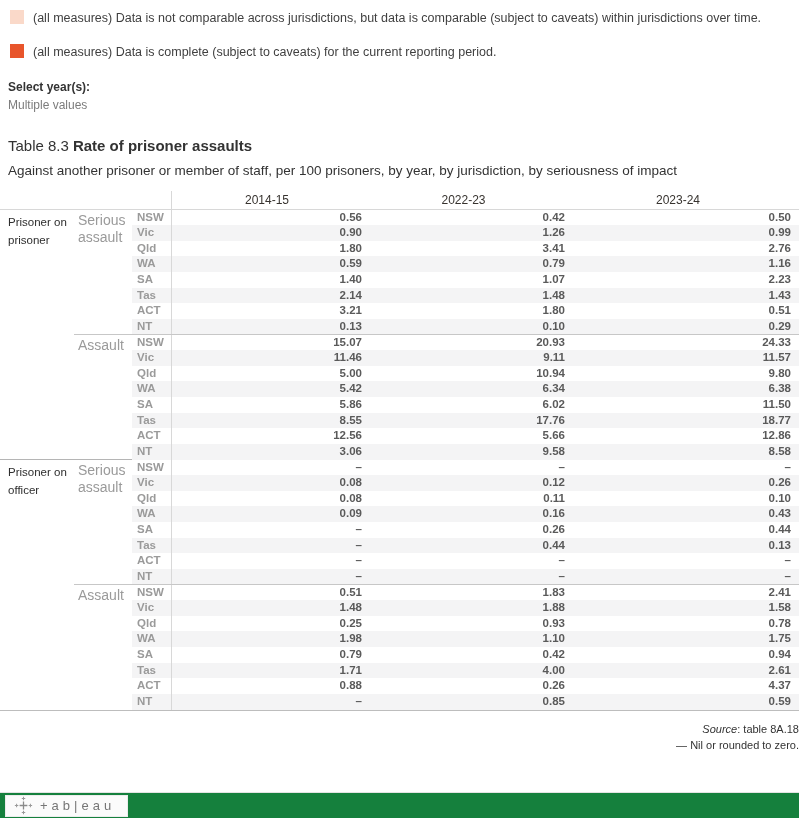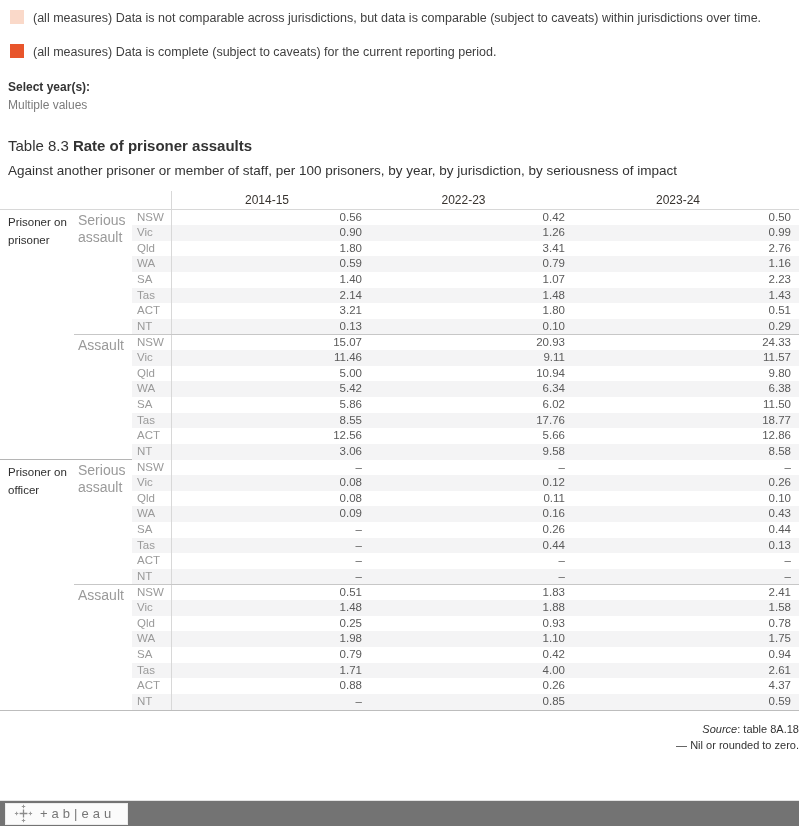--- a/index.html
+++ b/index.html
@@ -30,34 +30,34 @@
   .thead .spacer { width: 172px; border-right: 1px solid #d8d8d8; }
   .hcell { font-size: 12px; color: #37332f; text-align: center; }
   .c1 { width: 190px; }
   .c2 { width: 203px; }
   .c3 { width: 234px; padding-right: 8px; }
 
   .tsection { display: flex; }
   .cell { overflow: hidden; }
   .cell-group { width: 74px; padding: 3px 2px 0 8px; font-size: 11.5px; line-height: 18px; color: #2e2e2e; }
   .cell-subgroup { width: 58px; padding: 2px 2px 0 4px; font-size: 14px; line-height: 17px; color: #9a9a9a; }
-  .rows-wrap { flex: 1; }
+  .rows-wrap { flex: 1; font-weight: bold; }
   .trow { display: flex; height: 15.625px; line-height: 15.625px; }
   .trow:nth-child(even) { background: #f4f4f5; }
   .cell-jur { width: 40px; padding-left: 5px; font-size: 11.5px; color: #9a9a9a; border-right: 1px solid #d8d8d8; }
   .cell-val { font-size: 11.5px; color: #5a5a5a; text-align: right; }
 
   .divider-sub .cell-subgroup, .divider-sub .rows-wrap { box-shadow: 0 -1px 0 #c7c7c7; }
   .divider-group { box-shadow: 0 -1px 0 #b5b5b5; }
 
   
   .notes { margin-top: 10px; text-align: right; font-size: 11px; line-height: 16.5px; color: #333; }
 
   
-  .toolbar { position: absolute; left: 0; right: 0; bottom: 0; height: 26px; background: #737373; border-top: 1px solid #e3e3e3; display: flex; align-items: center; padding-left: 5px; }
+  .toolbar { position: absolute; left: 0; right: 0; bottom: 8px; height: 26px; background: #15803d; border-top: 1px solid #e3e3e3; display: flex; align-items: center; padding-left: 5px; }
   .logo-box { display: inline-flex; align-items: center; gap: 7px; height: 22px; padding: 0 12px 0 8px; background: #fbfbfb; border: 1px solid #ececec; cursor: pointer; }
   .logo-word { font-size: 13px; letter-spacing: 4px; color: #767676; line-height: 20px; }
 </style>
 </head>
 <body>
 
 <div class="page">
 
   <div class="legend">
     <div class="legend-item">

